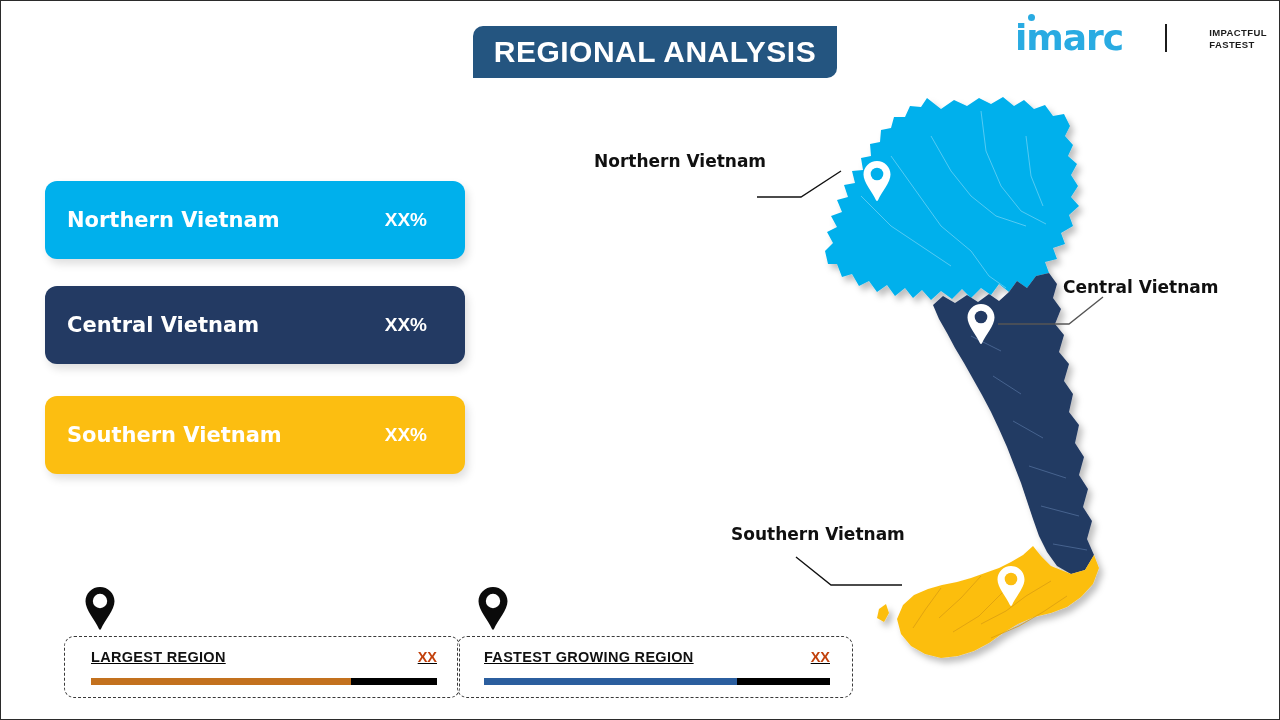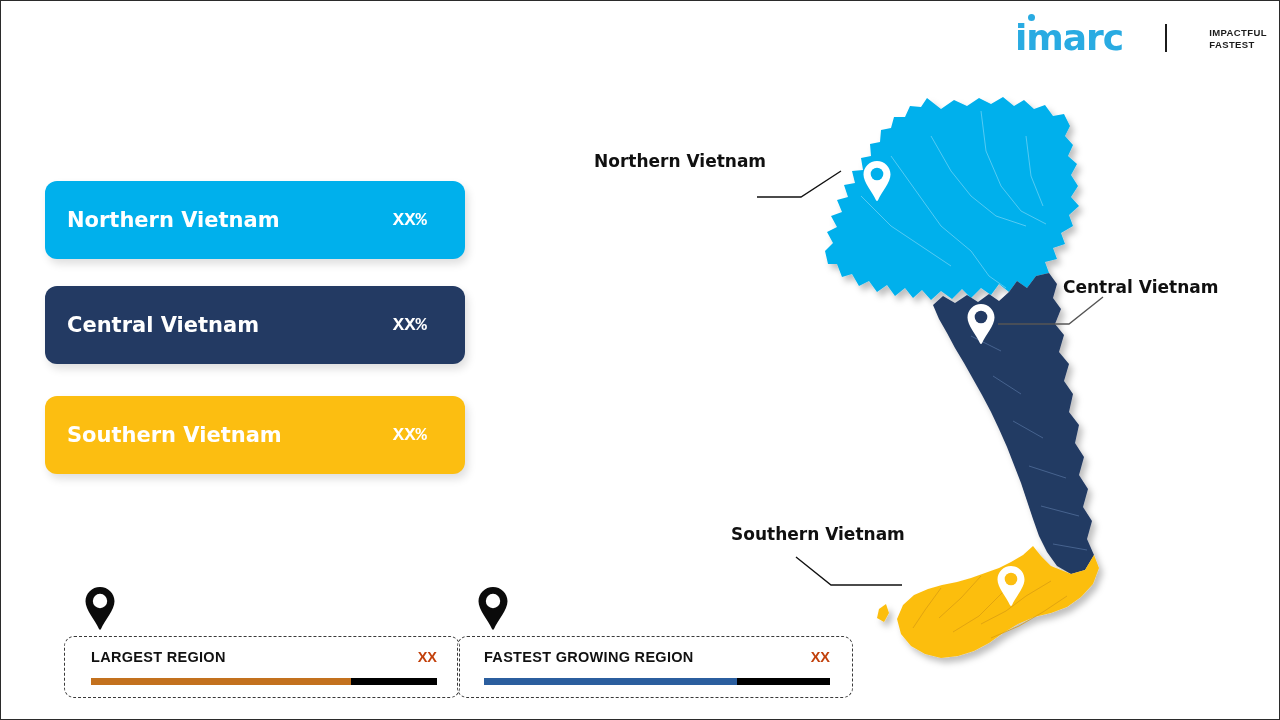--- a/index.html
+++ b/index.html
@@ -114,21 +114,21 @@
     color: #ffffff;
     font-size: 21px;
     font-weight: bold;
     flex: 1;
     font-family: "DejaVu Sans", sans-serif;
   }
   .legend-bar .val {
     color: #ffffff;
     font-size: 19px;
     font-weight: bold;
-    font-family: Liberation Mono, monospace;
+    font-family: Liberation Sans, sans-serif;
   }
   #legend-bar-0 { top: 180px; background: #00B0EC; }
   #legend-bar-1 { top: 285px; background: #233A63; }
   #legend-bar-2 { top: 395px; background: #FCBE11; }
 
   
   .stat-card {
     position: absolute;
     height: 62px;
     border: 1.6px dashed #3a3a3a;
@@ -144,20 +144,21 @@
     left: 18px;
   }
   .stat-row {
     position: absolute;
     left: 26px;
     right: 22px;
     top: 12px;
     display: flex;
     align-items: center;
     justify-content: space-between;
+    text-decoration: underline;
   }
   .stat-row .name {
     font-size: 14.5px;
     font-weight: bold;
     color: #111111;
     letter-spacing: 0.3px;
   }
   .stat-row .num {
     font-size: 14.5px;
     font-weight: bold;
@@ -202,20 +203,23 @@
     left: 0; top: 0;
     width: 1280px; height: 720px;
     pointer-events: none;
   }
 </style>
 </head>
 <body>
 
 <div id="slide">
 
+  <div id="title-banner" style="background: rgb(36, 85, 128);">
+    <span class="title-text">REGIONAL ANALYSIS</span>
+  </div>
 
   <div id="logo">
     <div class="wordmark">
       <span class="dot"></span>
       <span>imarc</span>
     </div>
     <div class="divider"></div>
     <div class="tagline">
       <span>IMPACTFUL</span>
       <span>FASTEST</span>

